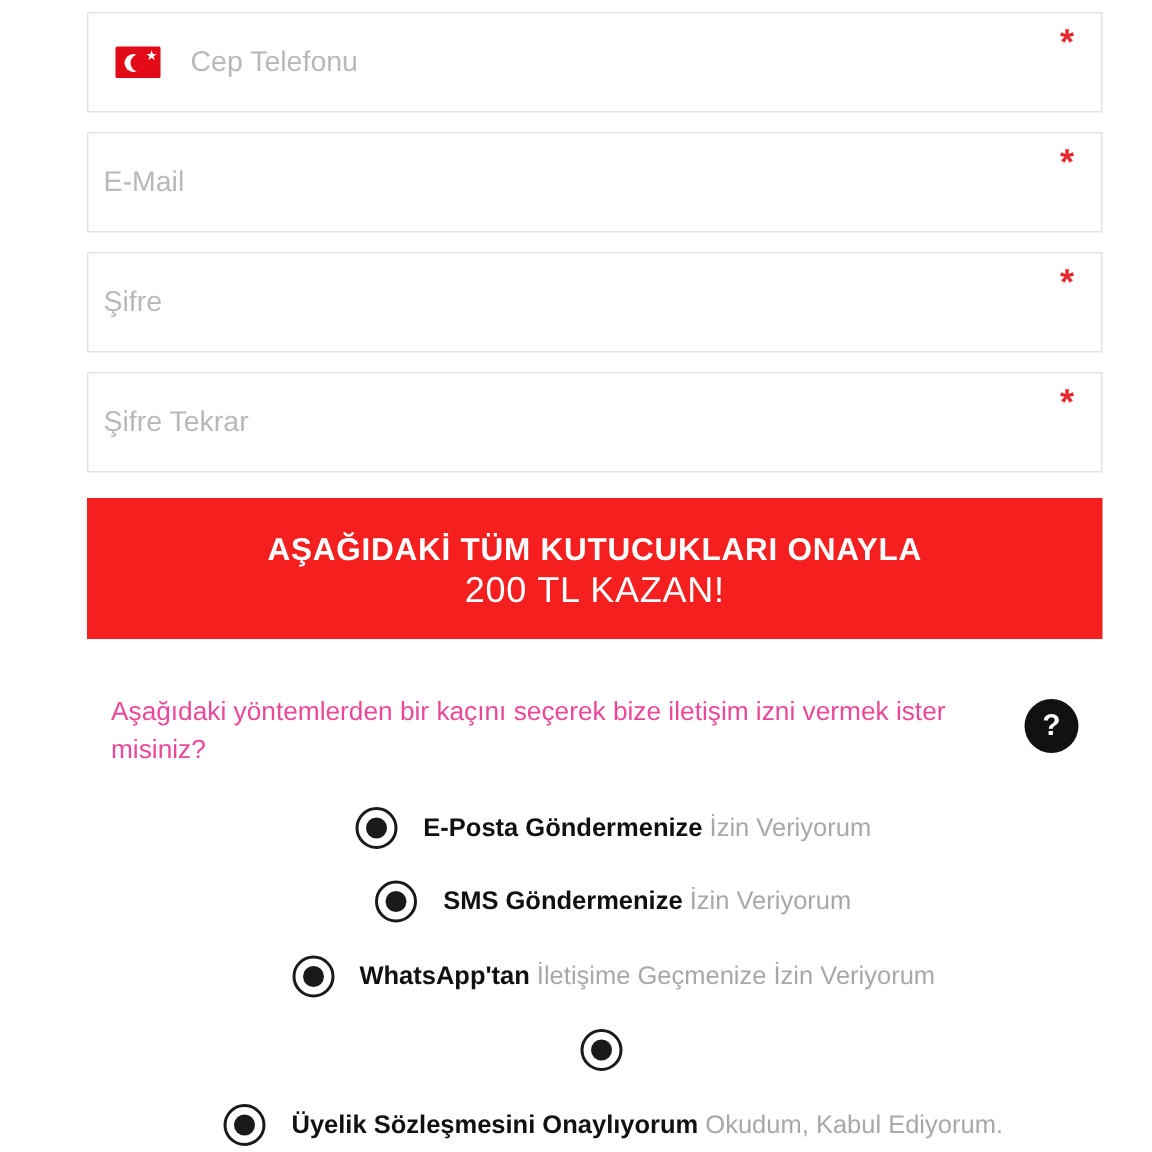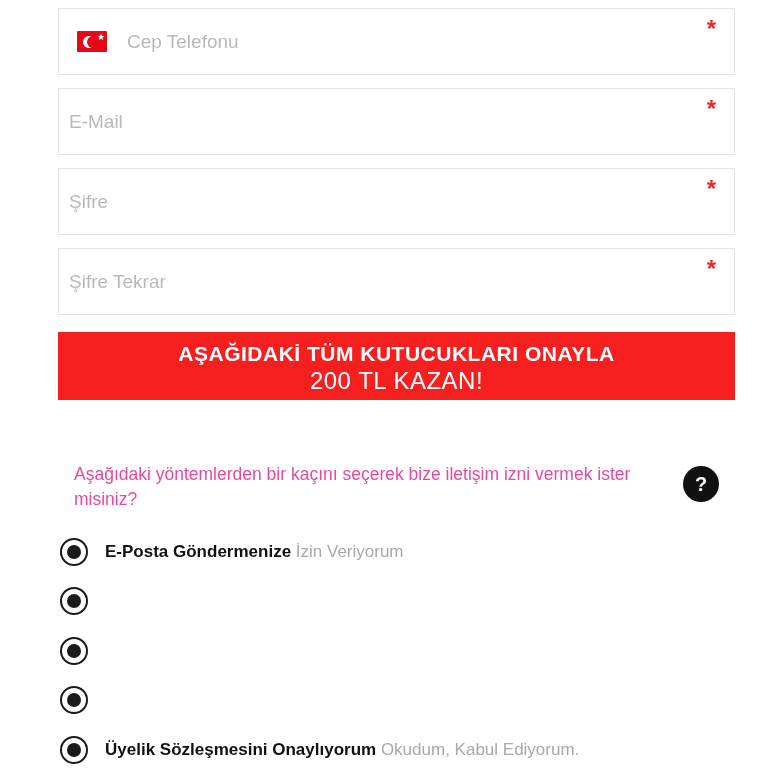--- a/index.html
+++ b/index.html
@@ -100,21 +100,21 @@
     font-weight: 700;
     line-height: 1;
   }
 
   
   .banner {
     position: absolute;
     left: 58px;
     top: 332px;
     width: 677px;
-    height: 68px;
+    height: 94px;
     background: #f51f1f;
     color: #ffffff;
     text-align: center;
     display: flex;
     flex-direction: column;
     justify-content: center;
     padding-top: 4px;
   }
   .banner .line1 {
     font-size: 21px;
@@ -162,20 +162,21 @@
   .options {
     position: absolute;
     left: 58px;
     top: 527px;
     width: 700px;
   }
   .option {
     display: flex;
     align-items: center;
     height: 49.5px;
+    justify-content: center;
   }
   .radio {
     width: 28px;
     height: 28px;
     border-radius: 50%;
     border: 2px solid #1a1a1a;
     background: #ffffff;
     position: relative;
     flex: 0 0 auto;
     margin-left: 2px;
@@ -246,24 +247,30 @@
 
     <div class="option">
       <span class="radio"></span>
       <span class="opt-text">
         <span class="strong">E-Posta Göndermenize</span><span> İzin Veriyorum</span>
       </span>
     </div>
 
     <div class="option">
       <span class="radio"></span>
-    </div>
-
-    <div class="option">
-      <span class="radio"></span>
+      <span class="opt-text">
+        <span class="strong">SMS Göndermenize</span><span> İzin Veriyorum</span>
+      </span>
+    </div>
+
+    <div class="option">
+      <span class="radio"></span>
+      <span class="opt-text">
+        <span class="strong">WhatsApp'tan</span><span> İletişime Geçmenize İzin Veriyorum</span>
+      </span>
     </div>
 
     <div class="option">
       <span class="radio"></span>
     </div>
 
     <div class="option">
       <span class="radio"></span>
       <span class="opt-text">
         <span class="strong">Üyelik Sözleşmesini Onaylıyorum</span><span> Okudum, Kabul Ediyorum.</span>

